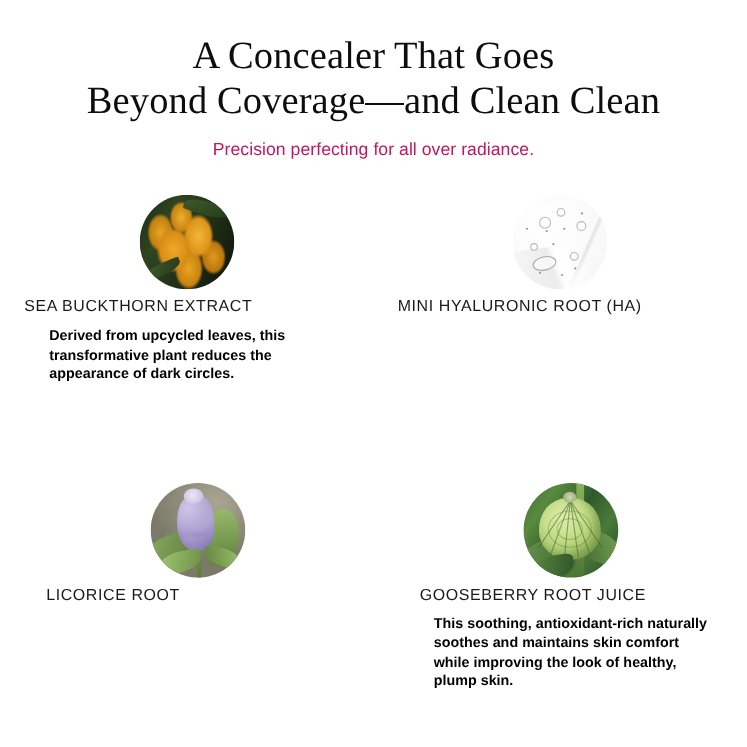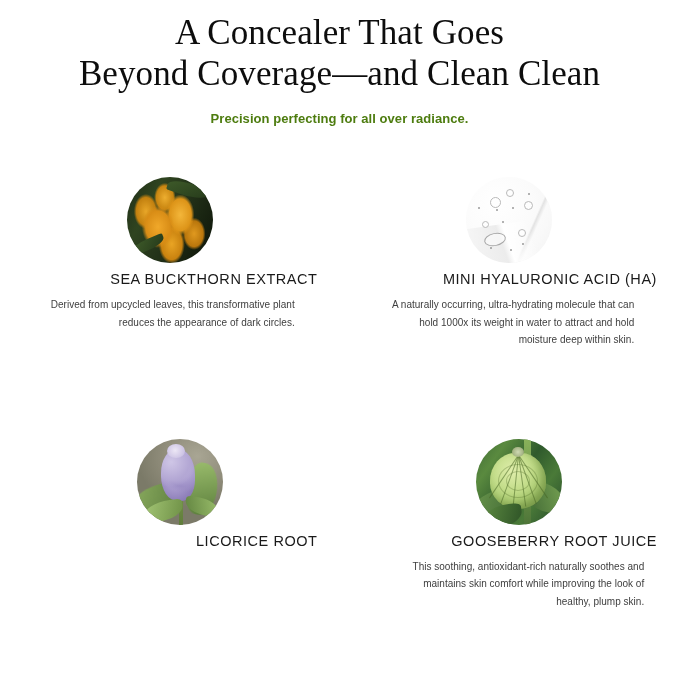--- a/index.html
+++ b/index.html
@@ -18,58 +18,58 @@
   .page {
     position: relative;
     width: 679px;
     height: 679px;
     background: #ffffff;
     box-sizing: border-box;
   }
 
   
   .header {
-    padding-top: 12px;
+    padding-top: 30px;
     text-align: center;
   }
   .headline {
     font-family: "Liberation Serif", "DejaVu Serif", serif;
     font-size: 35px;
     line-height: 41px;
     font-weight: 400;
     color: #0d0d0d;
     letter-spacing: 0.1px;
     margin: 0;
   }
   .headline .line {
     display: block;
     white-space: nowrap;
   }
   .subhead {
     margin: 14px 0 0 0;
-    font-size: 13px;
+    font-size: 16px;
     line-height: 22px;
-    font-weight: 700;
-    color: #4d7c0f;
+    font-weight: 400;
+    color: #be185d;
     letter-spacing: 0.05px;
   }
 
   
   .grid {
     position: absolute;
     top: 165px;
     left: 0;
     width: 679px;
     display: flex;
     flex-wrap: wrap;
   }
   .cell {
     width: 50%;
     box-sizing: border-box;
-    text-align: right;
+    text-align: left;
     padding: 0 22px;
   }
   .cell.row2 {
     padding-top: 78px;
     padding-left: 42px;
   }
 
   .thumb-wrap {
     height: 100px;
     display: flex;
@@ -90,24 +90,24 @@
     font-size: 14.5px;
     line-height: 18px;
     font-weight: 400;
     letter-spacing: 0.55px;
     color: #1a1a1a;
     white-space: nowrap;
   }
   .ing-desc {
     margin: 8px auto 0 auto;
     max-width: 250px;
-    font-size: 10px;
+    font-size: 13px;
     line-height: 17.5px;
-    font-weight: 400;
-    color: #404040;
+    font-weight: 700;
+    color: #000000;
     letter-spacing: 0.02px;
   }
 
   
 
   
   .art-buckthorn {
     background:
       radial-gradient(ellipse 26% 34% at 36% 58%, #f0a82a 0%, #d98d16 55%, rgba(200,125,10,0) 72%),
       radial-gradient(ellipse 22% 32% at 62% 44%, #f3b63a 0%, #dd9418 58%, rgba(200,125,10,0) 74%),
@@ -321,22 +321,21 @@
           <span class="dot" style="width:2px;height:2px;left:30px;top:32px;"></span>
           <span class="dot" style="width:2px;height:2px;left:46px;top:30px;"></span>
           <span class="dot" style="width:2px;height:2px;left:36px;top:44px;"></span>
           <span class="dot" style="width:2px;height:2px;left:62px;top:16px;"></span>
           <span class="dot" style="width:2px;height:2px;left:24px;top:70px;"></span>
           <span class="dot" style="width:2px;height:2px;left:44px;top:72px;"></span>
           <span class="dot" style="width:2px;height:2px;left:56px;top:66px;"></span>
           <span class="dot" style="width:2px;height:2px;left:12px;top:30px;"></span>
         </div>
       </div>
-      <div class="ing-title">MINI HYALURONIC ACID (HA)</div>
-      <div class="ing-desc">A naturally occurring, ultra-hydrating molecule that can hold 1000x its weight in water to attract and hold moisture deep within skin.</div>
+      <div class="ing-title">MINI HYALURONIC ROOT (HA)</div>
     </div>
 
     <div class="cell row2">
       <div class="thumb-wrap">
         <div class="thumb art-licorice">
           <span class="bg-leafL"></span>
           <span class="bg-leafR"></span>
           <span class="stem"></span>
           <span class="spike"></span>
           <span class="fg-leafA"></span>

